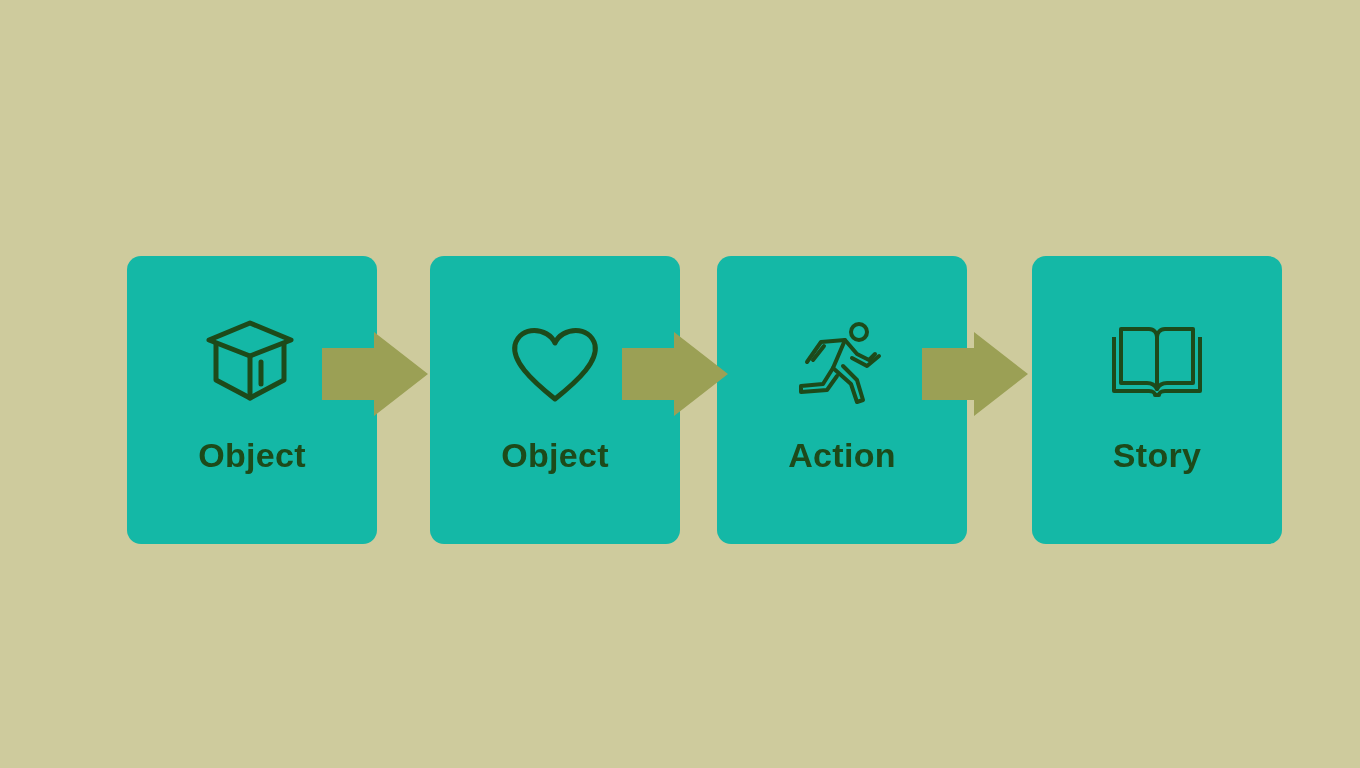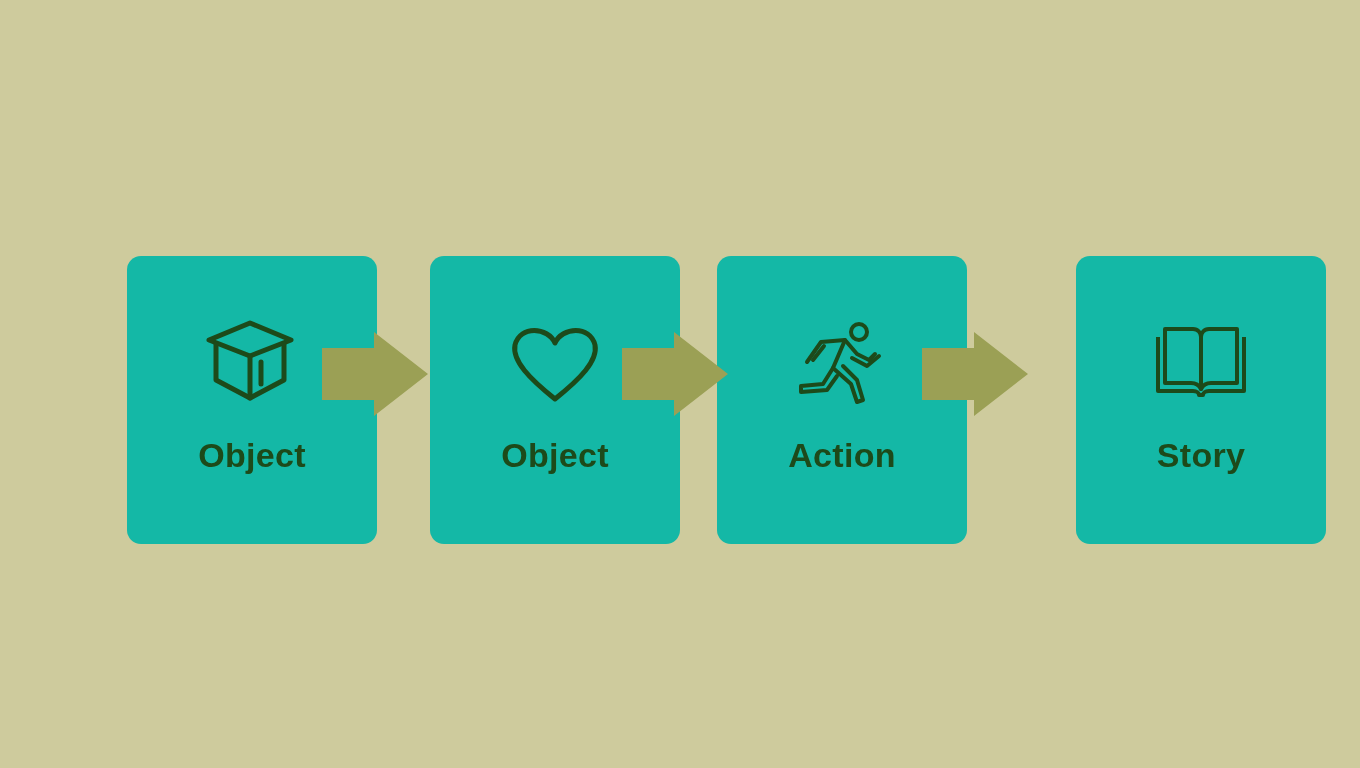--- a/index.html
+++ b/index.html
@@ -69,21 +69,21 @@
   </div>
   <div class="label">Action</div>
 </div>
 
 <div class="arrow" style="left:922px;">
   <svg width="108" height="84" viewBox="0 0 108 84">
       <path d="M0 16 L52 16 L52 0 L106 42 L52 84 L52 68 L0 68 Z" fill="#9ba055"></path>
     </svg>
 </div>
 
-<div class="card" style="left:1032px;margin-left:44px;">
+<div class="card" style="left:1032px;">
   <div class="icon">
     <svg width="96" height="80" viewBox="0 0 96 80" fill="none" stroke="#1d4a1a" stroke-width="4" stroke-linejoin="round">
       <path d="M12 6 L40 6 C45 6 48 10 48 14 L48 66 C46 62 42 60 38 60 L12 60 Z"></path>
       <path d="M84 6 L56 6 C51 6 48 10 48 14 L48 66 C50 62 54 60 58 60 L84 60 Z"></path>
       <path d="M5 14 L5 68 L40 68 C44 68 46 70 46 72 L50 72 C50 70 52 68 56 68 L91 68 L91 14"></path>
     </svg>
   </div>
   <div class="label">Story</div>
 </div>
 

